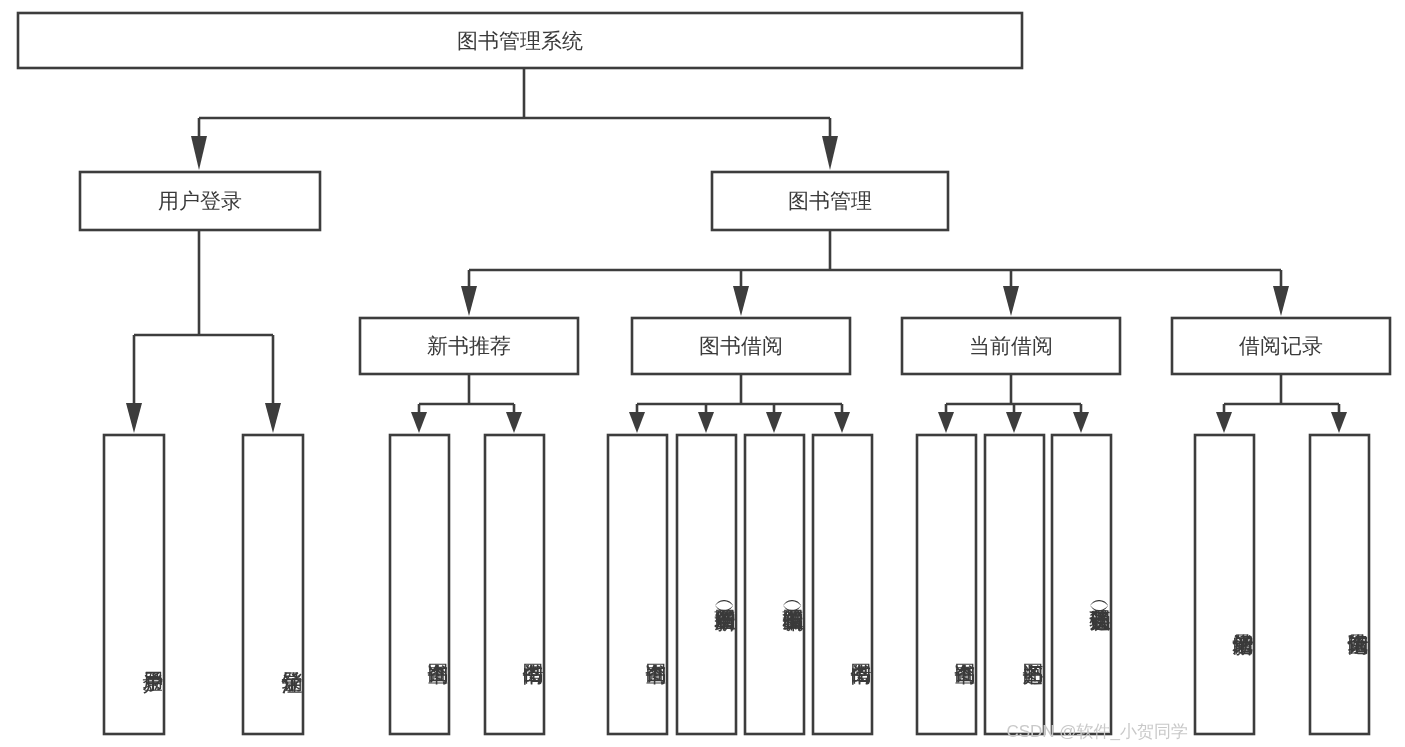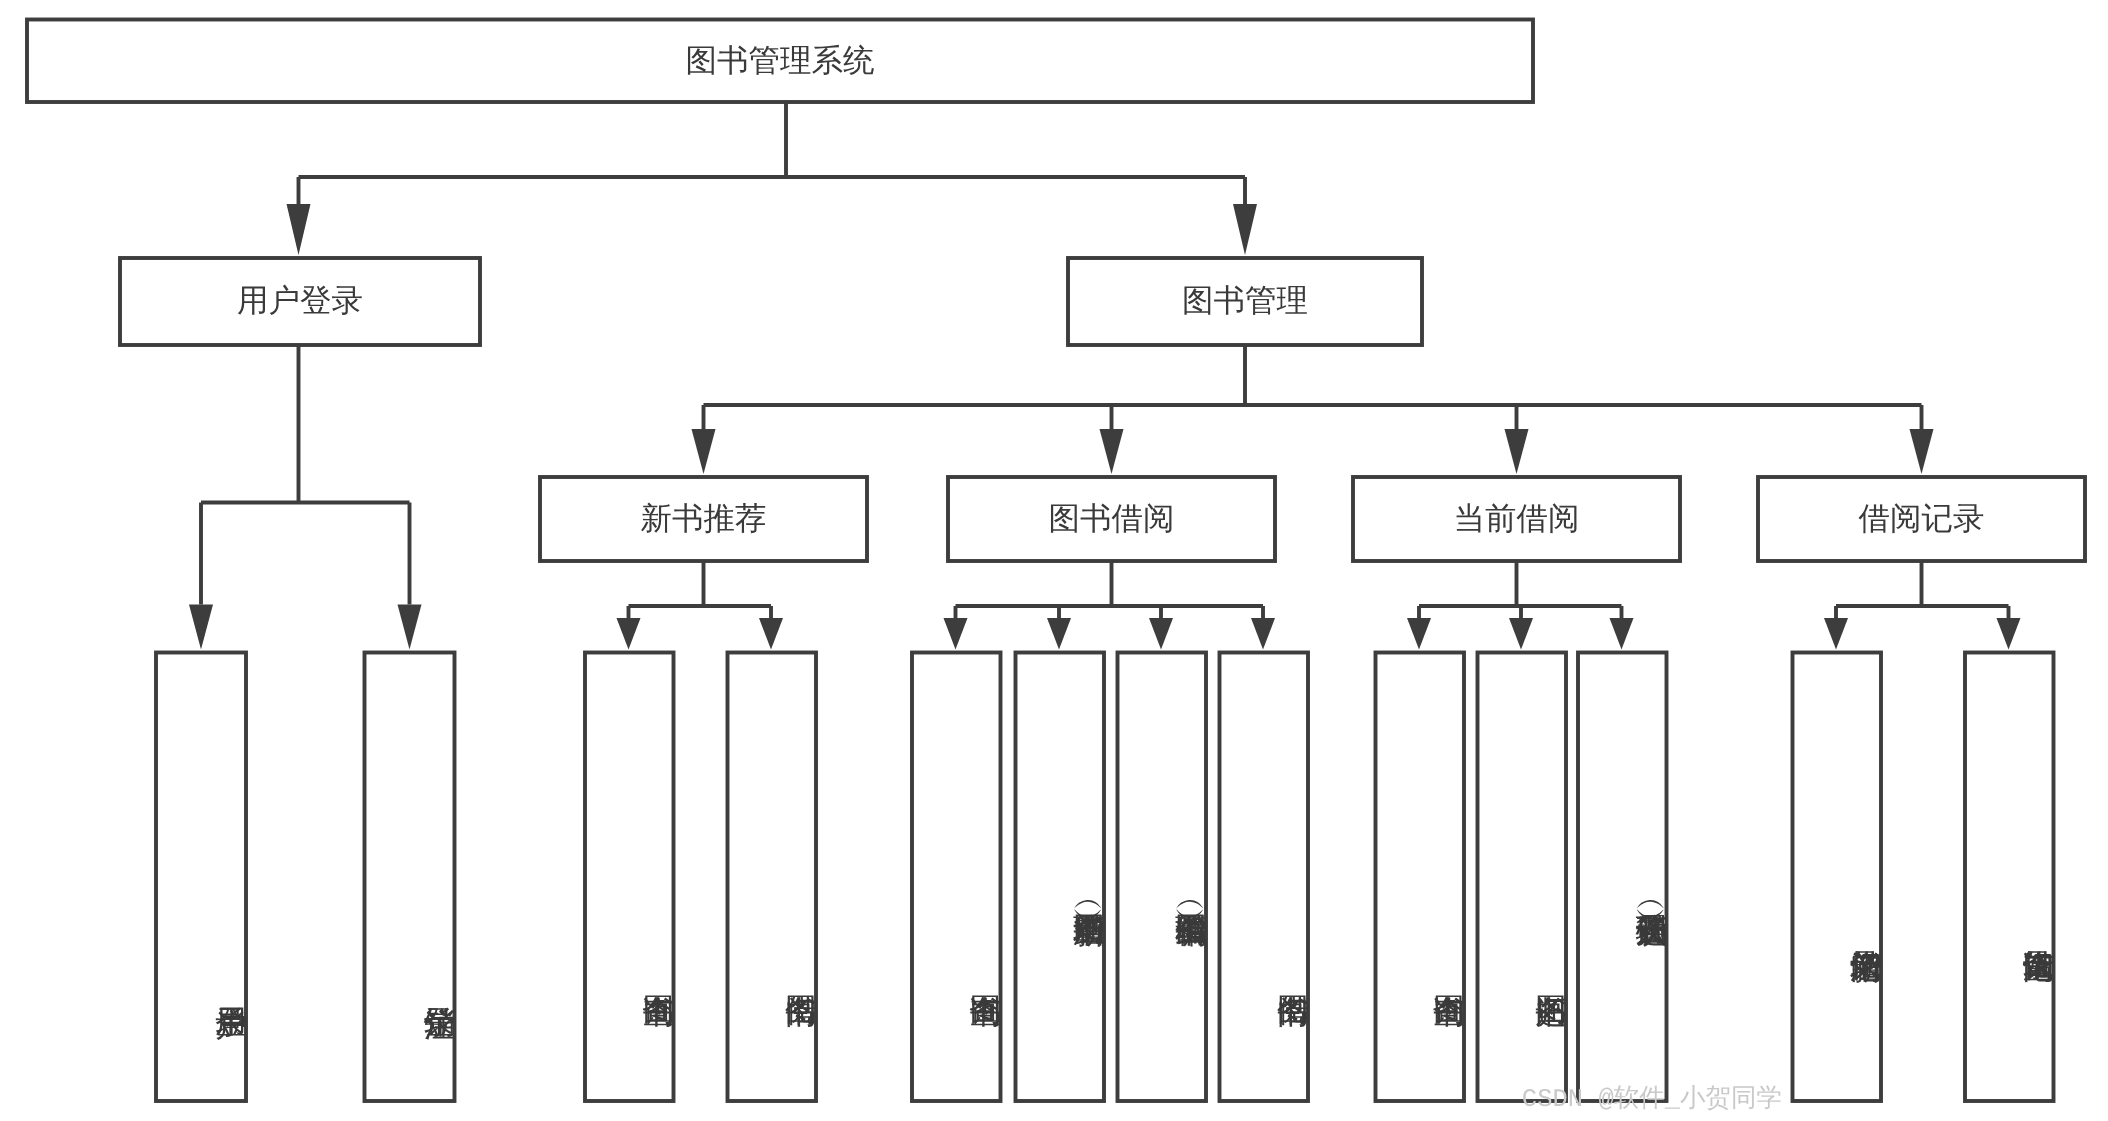--- a/index.html
+++ b/index.html
@@ -62,21 +62,21 @@
     writing-mode: vertical-rl;
     text-orientation: upright;
     white-space: nowrap;
     pointer-events: none;
   }
   .watermark {
     position: absolute;
     right: 12px;
     bottom: 4px;
     color: #c9c9c9;
-    font-family: Liberation Mono, monospace;
+    font-family: Liberation Sans, sans-serif;
     font-size: 17px;
     white-space: nowrap;
     user-select: none;
   }
 </style>
 </head>
 <body>
 
 <div id="diagram-root">
 

